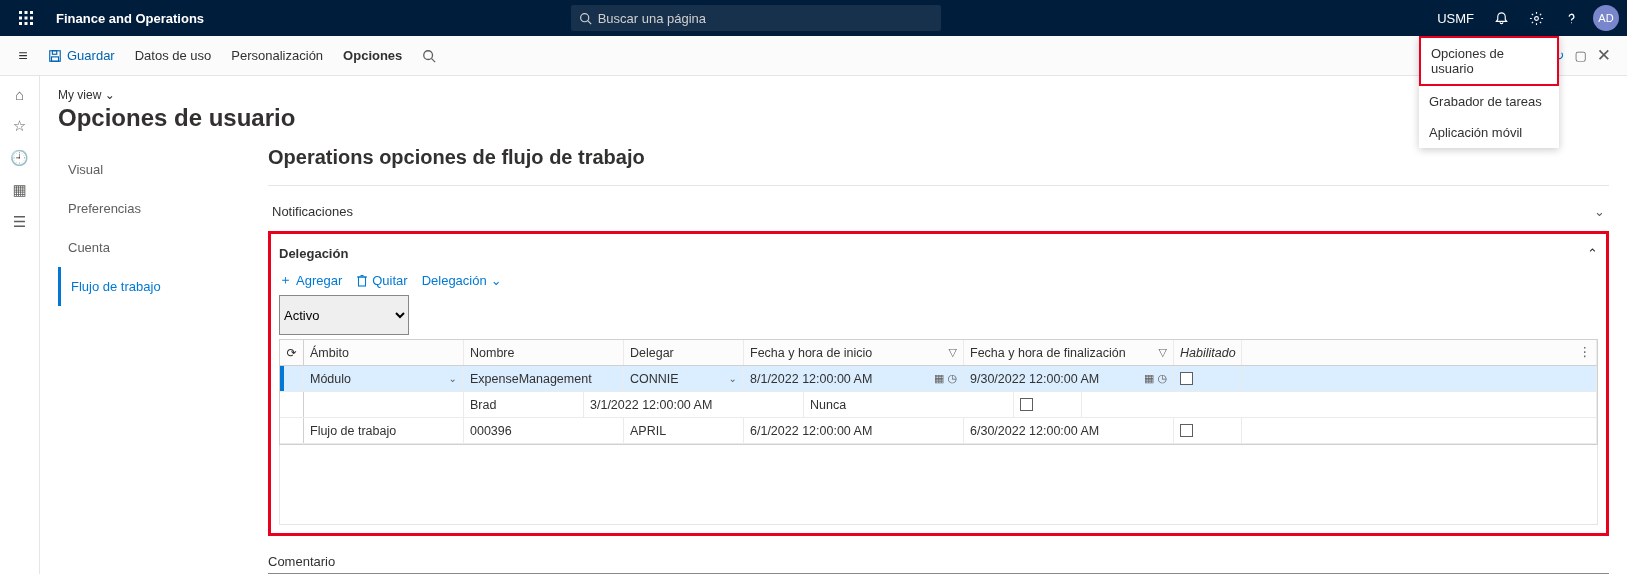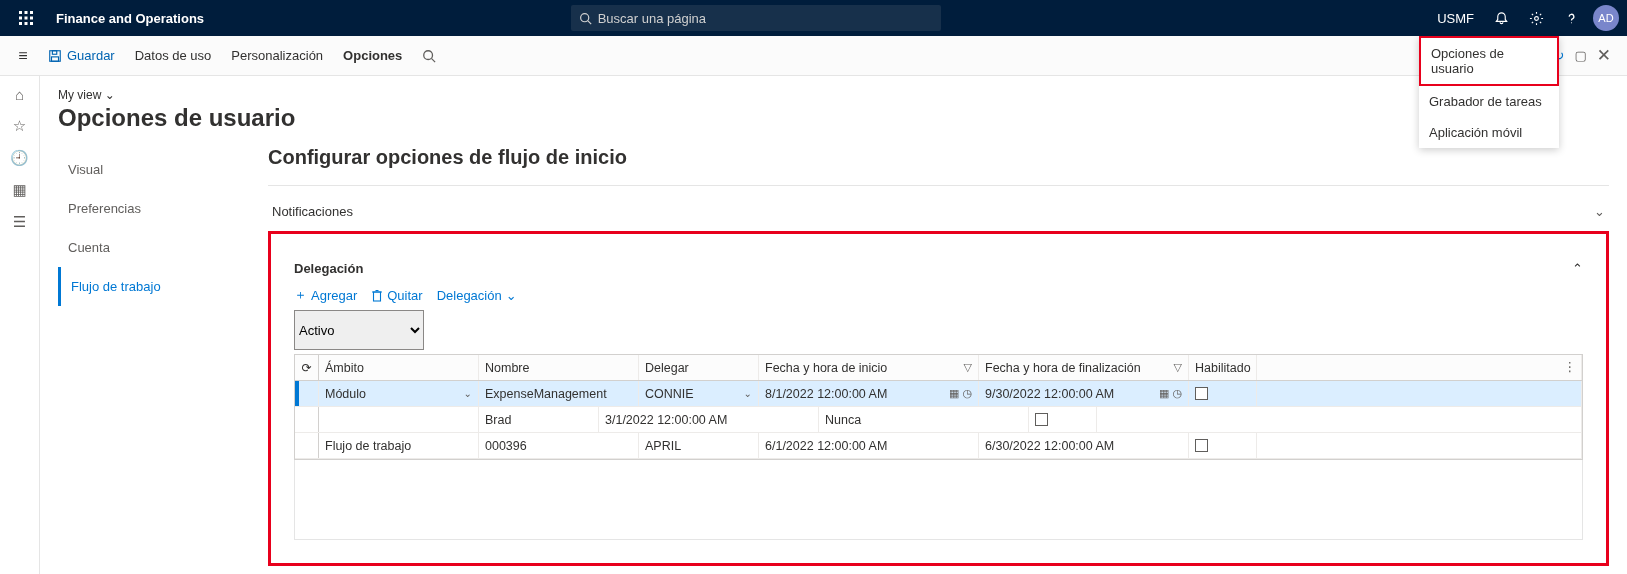--- a/index.html
+++ b/index.html
@@ -42,42 +42,42 @@
 .content-right { flex: 1; }
 
 .section-title { font-size: 20px; font-weight: 600; margin-bottom: 10px; }
 .separator { border-top: 1px solid #e5e5e5; margin: 16px 0 10px 0; }
 
 .collapsible-head { display: flex; align-items: center; justify-content: space-between; padding: 8px 4px; }
 .collapsible-head .label { font-weight: 400; font-size: 13px; }
 .collapsible-head .chev { color: #605e5c; cursor: pointer; }
 
 
-.red-box { border: 3px solid #e8001c; padding: 23px; margin-top: 4px; }
+.red-box { border: 3px solid #e8001c; padding: 8px; margin-top: 4px; }
 .red-box-inner-head { display: flex; align-items: center; justify-content: space-between; }
 .section-sub { font-weight: 600; font-size: 13px; padding: 4px 0; }
 
 .toolbar-row { display: flex; align-items: center; gap: 14px; padding: 6px 0; }
 .tb-btn { display: inline-flex; align-items: center; gap: 4px; color: #0078d4; cursor: pointer; font-size: 13px; }
 .tb-btn .plus { font-weight: 300; }
 
 .filter-select { width: 130px; height: 40px; border: 1px solid #8a8886; font-size: 13px; }
 
 .grid { border: 1px solid #d2d0ce; margin-top: 4px; font-size: 12.5px; position: relative; }
 .grid-row { display: flex; border-bottom: 1px solid #edebe9; min-height: 26px; align-items: stretch; }
 .grid-row.head { background: #fcfcfc; border-bottom: 1px solid #d2d0ce; }
 .grid-row.sel { background: #dbeeff; }
 .g-cell { padding: 4px 6px; display: flex; align-items: center; border-right: 1px solid #edebe9; position: relative; }
 .g-mark { width: 24px; flex: 0 0 24px; justify-content: center; color: #605e5c; border-right: 1px solid #d2d0ce; }
 .g-ambito { width: 160px; flex: 0 0 160px; }
 .g-nombre { width: 160px; flex: 0 0 160px; }
 .g-delegar { width: 120px; flex: 0 0 120px; }
 .g-inicio { width: 220px; flex: 0 0 220px; }
 .g-fin { width: 210px; flex: 0 0 210px; }
-.g-hab { width: 68px; flex: 0 0 68px; }
+.g-hab { width: 68px; flex: 0 0 68px; font-style: italic; }
 .g-rest { flex: 1; }
 .head .g-cell { font-weight: 400; color: #323130; }
 .cell-chev { margin-left: auto; font-size: 10px; color: #605e5c; }
 .date-icons { margin-left: auto; display: flex; gap: 3px; color: #605e5c; font-size: 11px; }
 .filter-ic { margin-left: auto; color: #605e5c; cursor: pointer; font-size: 11px; }
 .selected-row-marker { width: 4px; background: #0078d4; flex: 0 0 4px; }
 .cb { width: 13px; height: 13px; border: 1px solid #605e5c; background: #fff; }
 .refresh-ic { font-size: 12px; cursor: pointer; }
 .more-ic { position: absolute; right: 6px; top: 4px; cursor: pointer; color: #605e5c; }
 
@@ -193,21 +193,21 @@
 
     <div class="content-cols">
       <div class="side-tabs">
         <div class="side-tab">Visual</div>
         <div class="side-tab">Preferencias</div>
         <div class="side-tab">Cuenta</div>
         <div class="side-tab active">Flujo de trabajo</div>
       </div>
 
       <div class="content-right">
-        <div class="section-title">Configurar opciones de flujo de inicio</div>
+        <div class="section-title">Operations opciones de flujo de trabajo</div>
         <div class="separator"></div>
 
         <div class="collapsible-head">
           <span class="label">Notificaciones</span>
           <span class="chev">⌄</span>
         </div>
 
         
         <div class="red-box">
           <div class="red-box-inner-head">

